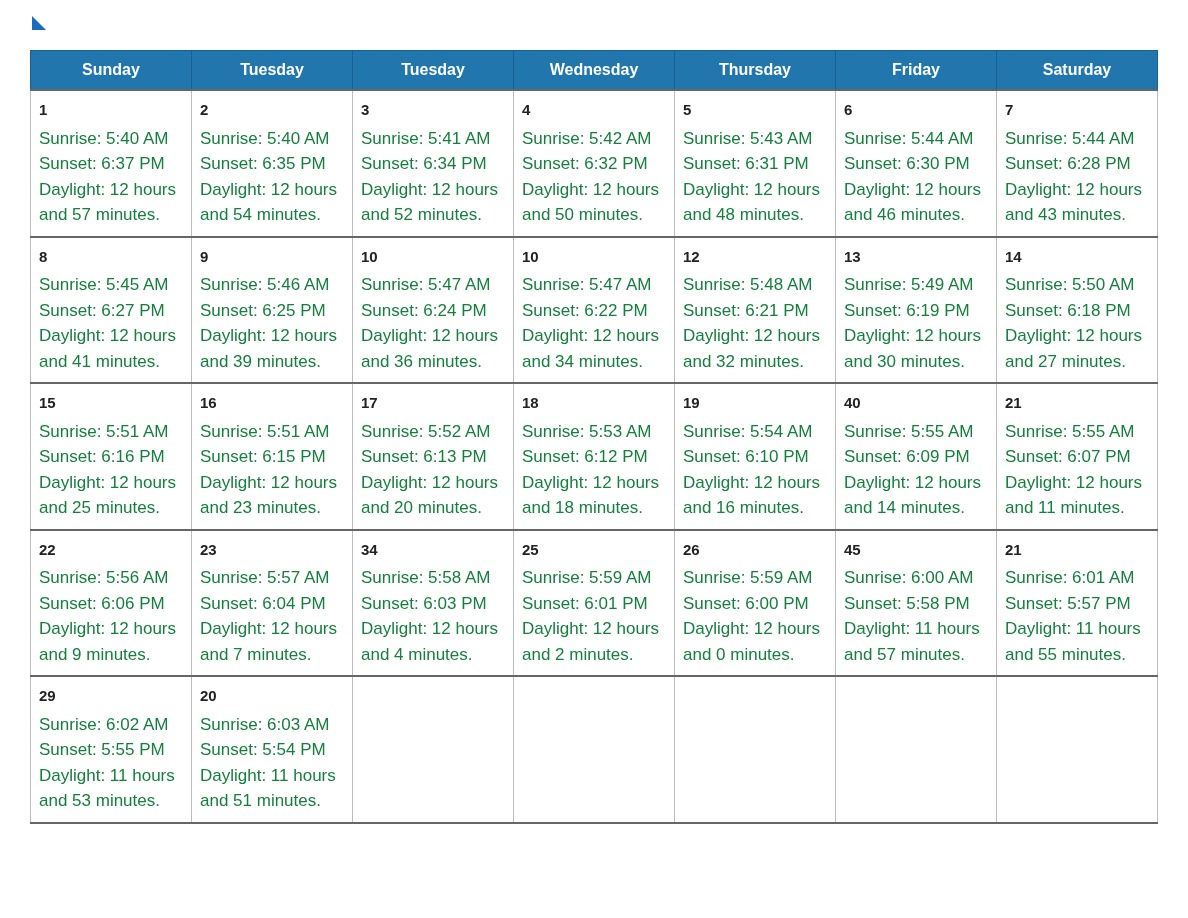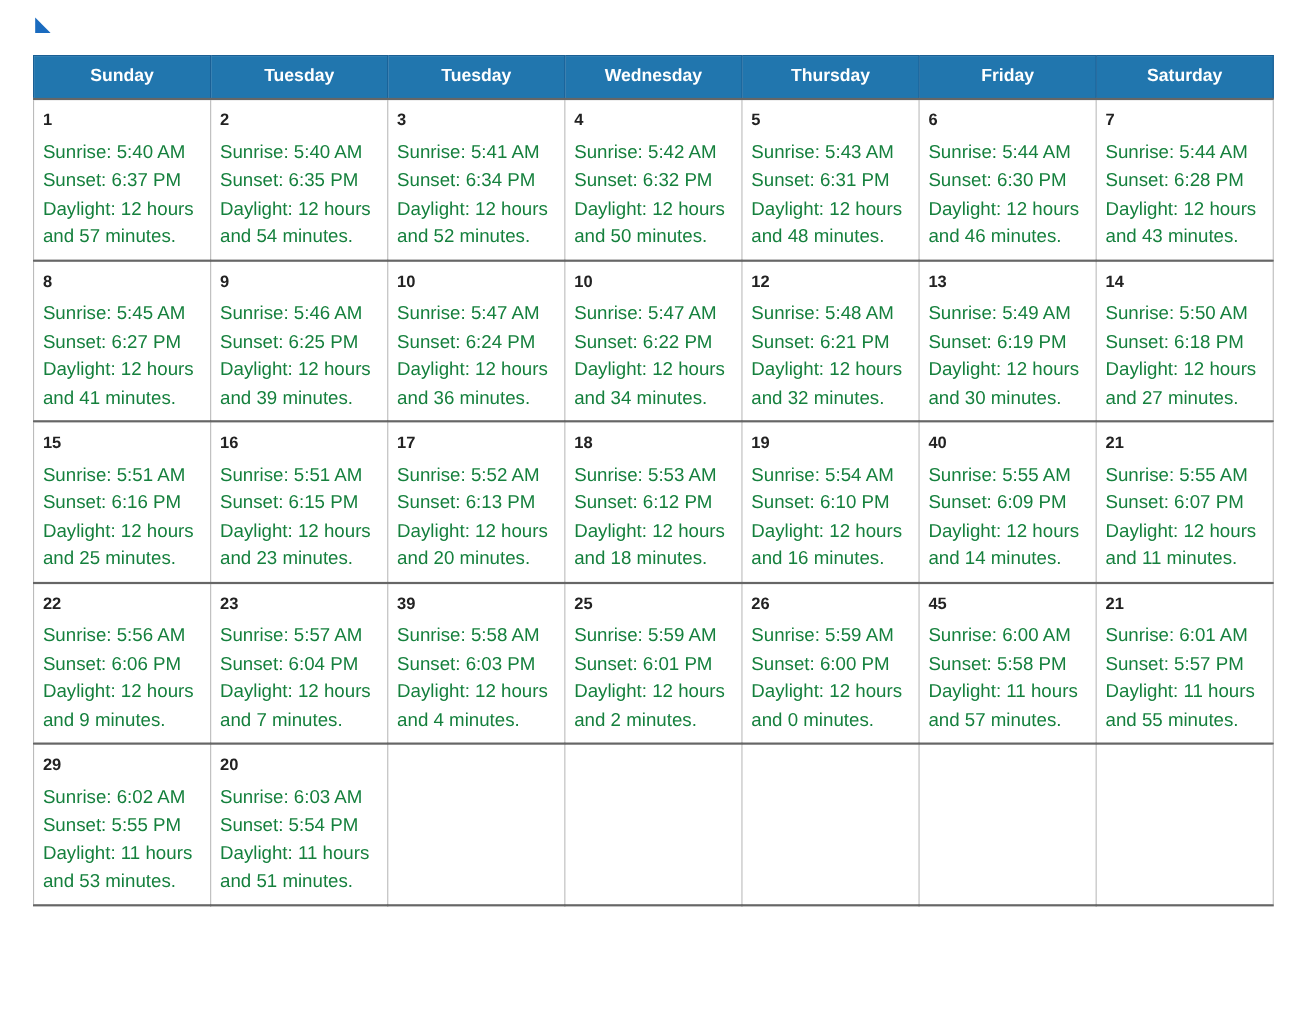--- a/index.html
+++ b/index.html
@@ -228,21 +228,21 @@
       <tr>
         <td>
           <span class="day-number">22</span>
           <div class="day-info">Sunrise: 5:56 AM<br>Sunset: 6:06 PM<br>Daylight: 12 hours and 9 minutes.</div>
         </td>
         <td>
           <span class="day-number">23</span>
           <div class="day-info">Sunrise: 5:57 AM<br>Sunset: 6:04 PM<br>Daylight: 12 hours and 7 minutes.</div>
         </td>
         <td>
-          <span class="day-number">39</span>
+          <span class="day-number">34</span>
           <div class="day-info">Sunrise: 5:58 AM<br>Sunset: 6:03 PM<br>Daylight: 12 hours and 4 minutes.</div>
         </td>
         <td>
           <span class="day-number">25</span>
           <div class="day-info">Sunrise: 5:59 AM<br>Sunset: 6:01 PM<br>Daylight: 12 hours and 2 minutes.</div>
         </td>
         <td>
           <span class="day-number">26</span>
           <div class="day-info">Sunrise: 5:59 AM<br>Sunset: 6:00 PM<br>Daylight: 12 hours and 0 minutes.</div>
         </td>

